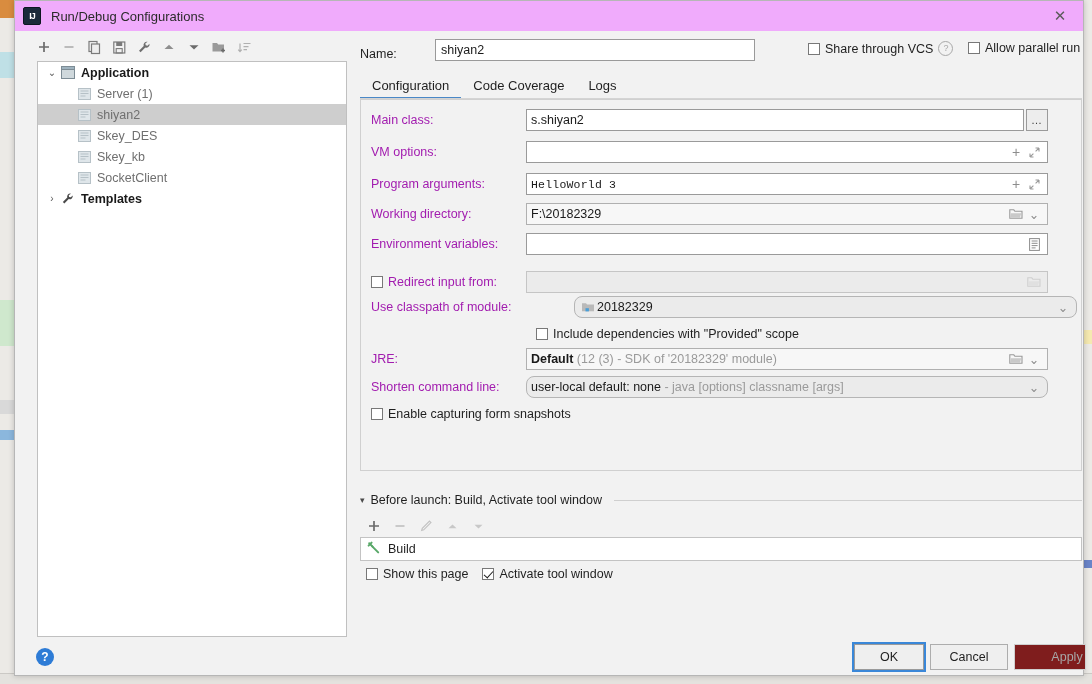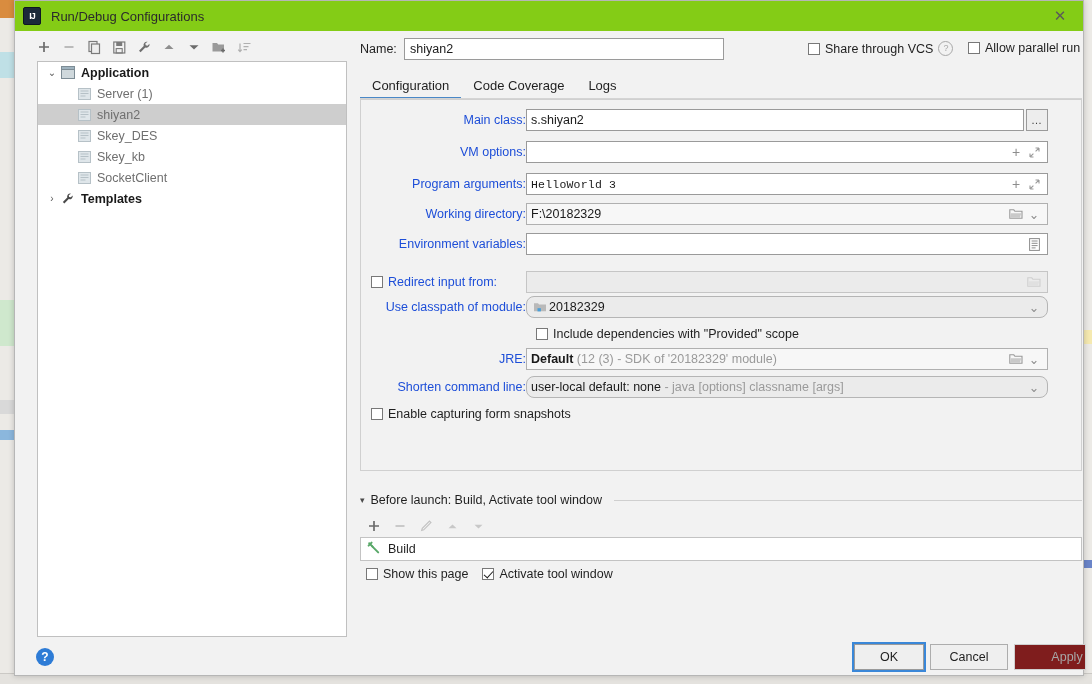--- a/index.html
+++ b/index.html
@@ -21,21 +21,21 @@
 
   
   .dialog{
     position:absolute;left:14px;top:0;width:1070px;height:676px;
     background:#f2f2f2;
     border:1px solid #b6b6b6;
     box-shadow:0 0 6px rgba(0,0,0,.20);
     box-sizing:border-box;
   }
   .titlebar{
-    height:30px;background:#84cc16;
+    height:30px;background:#f0abfc;
     display:flex;align-items:center;
     position:relative;
   }
   .title-icon{
     width:16px;height:16px;margin-left:8px;margin-right:10px;
     background:#1b2a3a;border:1px solid #0d1722;border-radius:2px;
     color:#fff;font-size:9px;font-weight:bold;
     display:flex;align-items:center;justify-content:center;
     letter-spacing:-1px;
   }
@@ -62,21 +62,21 @@
   .tree-row{height:21px;display:flex;align-items:center;position:relative;padding-left:6px;}
   .tree-row.selected{background:#cecece;}
   .twisty{width:16px;height:16px;display:flex;align-items:center;justify-content:center;color:#5c5c5c;font-size:10px;}
   .tree-icon{width:16px;height:16px;margin-right:5px;display:flex;align-items:center;justify-content:center;}
   .tree-label{font-size:12.5px;}
   .tree-label.group{font-weight:bold;color:#1a1a1a;}
   .tree-label.child{color:#6f6f6f;}
   .child-indent{padding-left:38px;}
 
   
-  .name-row{position:absolute;left:345px;top:36px;width:720px;height:24px;display:flex;align-items:center;}
+  .name-row{position:absolute;left:345px;top:36px;width:720px;height:24px;display:flex;align-items:flex-end;gap:31px;}
   .name-label{width:44px;font-size:12.5px;color:#1f1f1f;}
   .name-input{
     width:320px;height:22px;box-sizing:border-box;
     border:1px solid #9a9a9a;background:#fff;
     padding:2px 5px;font-size:12.5px;color:#1a1a1a;line-height:18px;
   }
   .cb{display:inline-flex;align-items:center;gap:5px;font-size:12.5px;color:#1f1f1f;}
   .box{
     width:12px;height:12px;border:1px solid #787878;background:#fff;
     display:inline-block;box-sizing:border-box;position:relative;flex:none;
@@ -99,21 +99,21 @@
     content:"";position:absolute;left:0;right:0;bottom:-1px;height:3px;background:#4a88c7;
   }
   .tab-sep{position:absolute;left:345px;top:97px;width:722px;height:1px;background:#d4d4d4;}
 
   .config-panel{
     position:absolute;left:345px;top:98px;width:722px;height:372px;
     background:#f2f2f2;border:1px solid #d0d0d0;box-sizing:border-box;
   }
 
   .field-row{position:absolute;left:10px;height:22px;display:flex;align-items:center;}
-  .field-label{font-size:12.5px;color:#1d4ed8;width:155px;flex:none;text-align:right;}
+  .field-label{font-size:12.5px;color:#a21caf;width:155px;flex:none;}
   .fld{
     height:22px;box-sizing:border-box;border:1px solid #9a9a9a;background:#fff;
     display:flex;align-items:center;padding:0 4px;font-size:12.5px;color:#1a1a1a;
     position:relative;
   }
   .fld.disabled{background:#ebebeb;border-color:#c5c5c5;color:#9a9a9a;}
   .fld.combo{background:#ebebeb;border-color:#b5b5b5;border-radius:8px;}
   .fld.combo-white{background:#f7f7f7;border-color:#b0b0b0;}
   .fld .val{flex:1;overflow:hidden;white-space:nowrap;}
   .mono{font-family:"Liberation Mono", monospace;font-size:11.5px;letter-spacing:.2px;}
@@ -405,21 +405,21 @@
         <span class="val"></span>
         <span class="icon-slot">
           <svg width="14" height="12" viewBox="0 0 14 12">
               <path d="M0.8 1.8h4l1.1 1.5H13v7H0.8z" fill="none" stroke="#cfcfcf" stroke-width="1.1"></path>
               <path d="M2 5.2h10.2l-1.2 4.6H0.9z" fill="#e0e0e0"></path>
             </svg>
         </span>
       </div>
     </div>
 
-    <div class="field-row" style="top:196px;width:706px;">
+    <div class="field-row" style="top:196px;width:706px;gap:48px;">
       <div class="field-label">Use classpath of module:</div>
       <div class="fld combo" style="width:522px;">
         <span class="icon-slot">
           <svg width="14" height="12" viewBox="0 0 14 12">
               <path d="M1 2.2h4l1 1.3h7v6.8H1z" fill="#b9b9b9"></path>
               <rect x="4.5" y="7.2" width="3.4" height="3.2" fill="#4a9fd8"></rect>
             </svg>
         </span>
         <span class="val">20182329</span>
         <span class="icon-slot">⌄</span>

